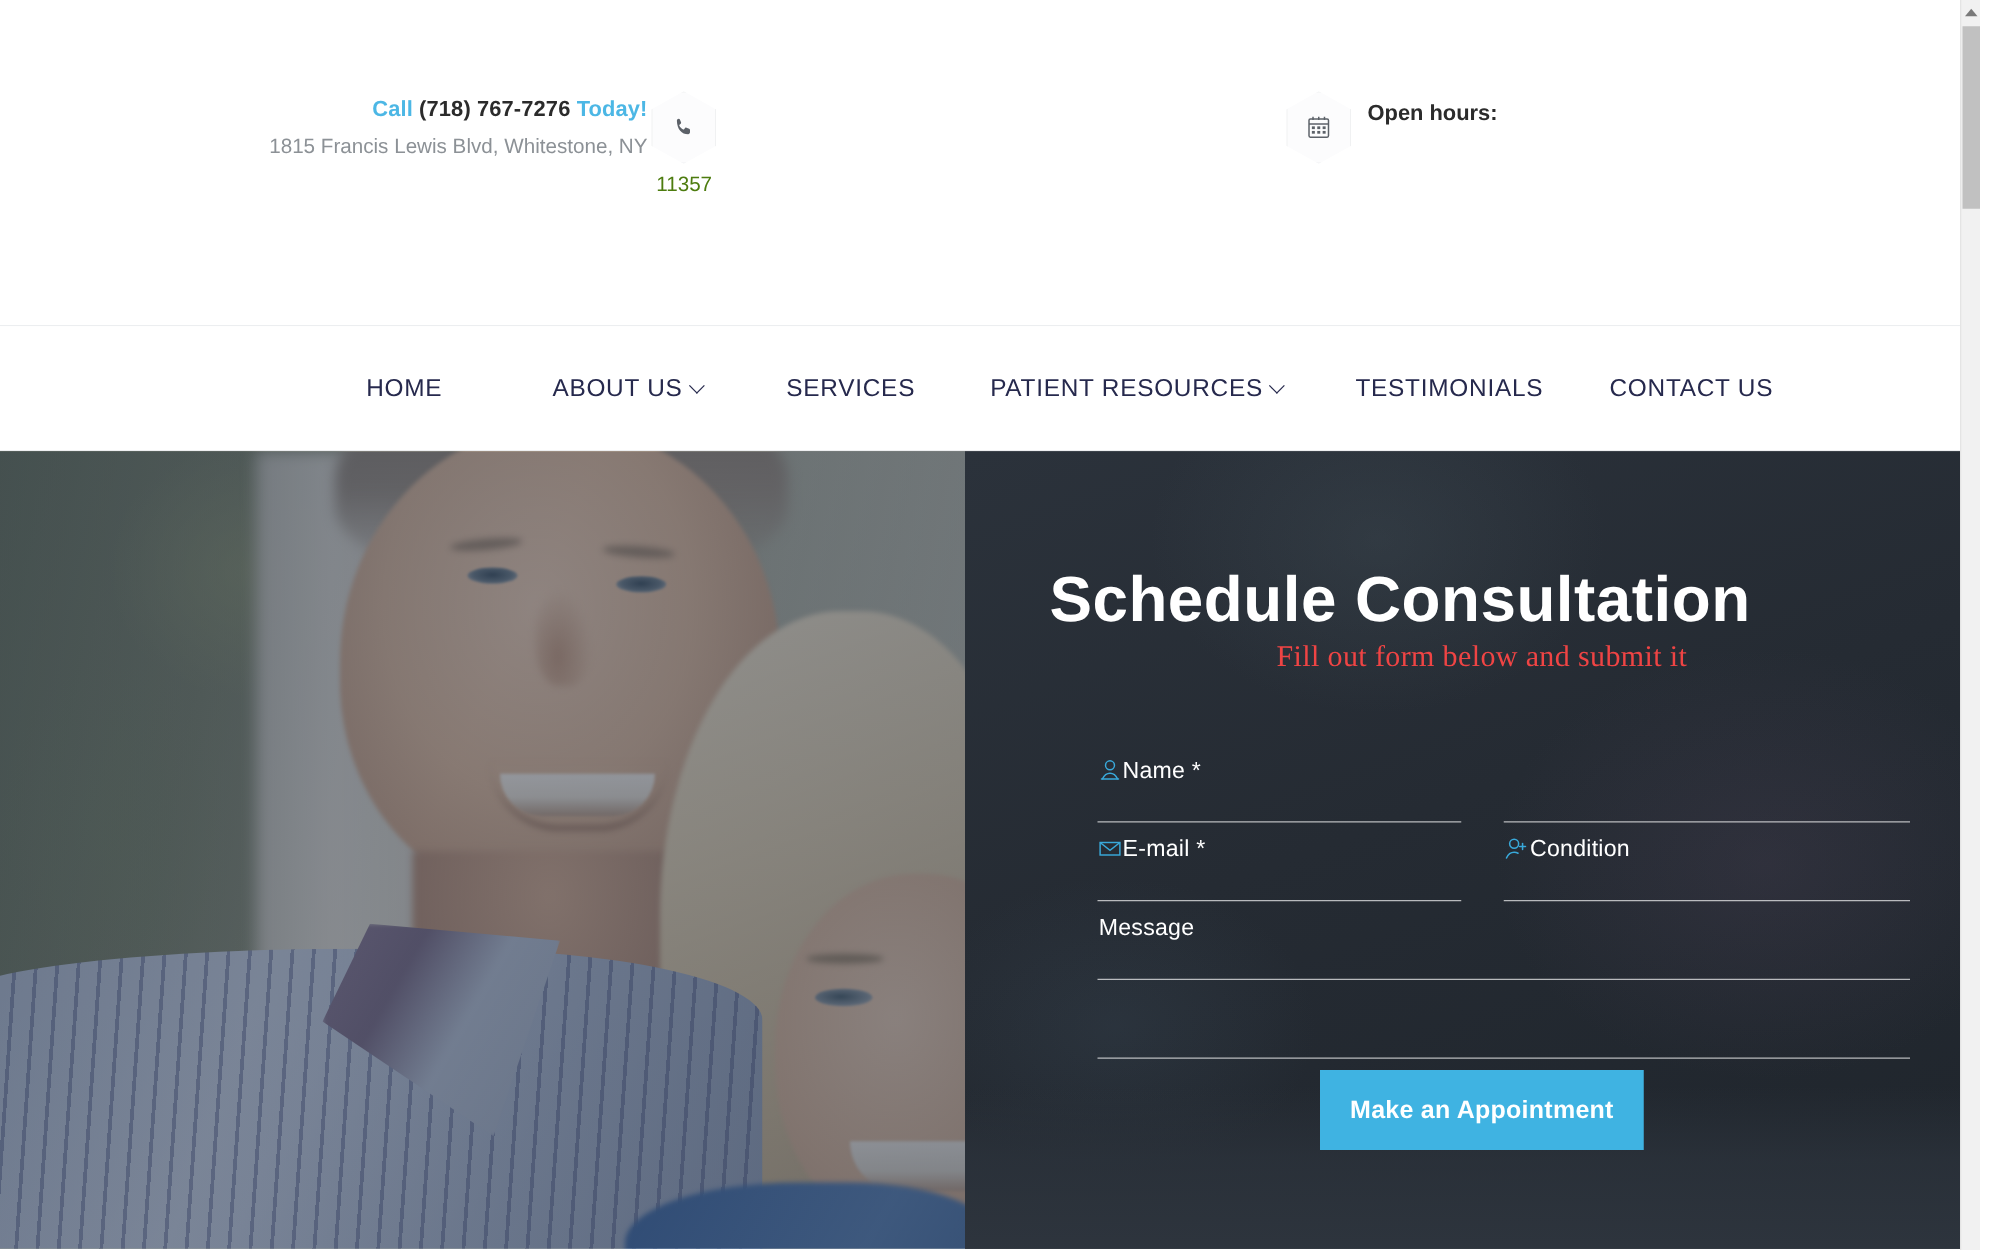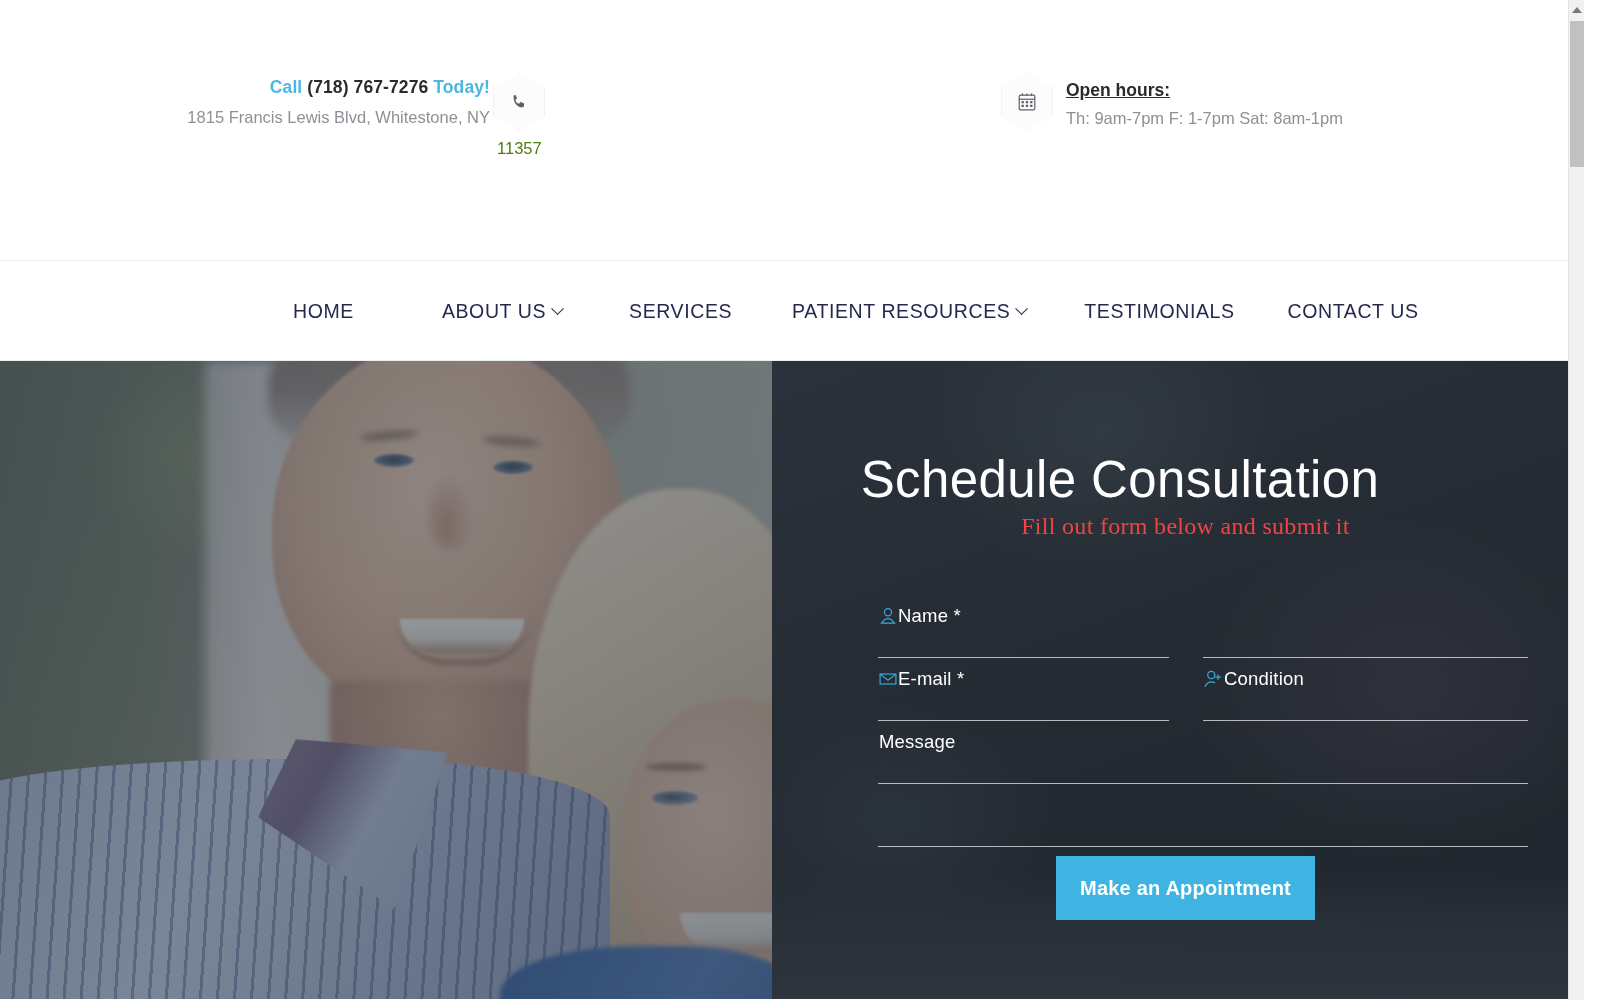--- a/index.html
+++ b/index.html
@@ -25,20 +25,21 @@
     position: relative;
     height: 261px;
     background: #ffffff;
     border-bottom: 1px solid #eceef0;
   }
 
   .topbar-inner {
     position: relative;
     width: 1252px;
     height: 261px;
+    margin-left: 28px;
   }
 
   
   .contact-left {
     position: absolute;
     left: 150px;
     top: 74px;
     width: 340px;
     text-align: right;
   }
@@ -130,21 +131,20 @@
     position: absolute;
     left: 1066px;
     top: 76px;
   }
   .hours-right .h-title {
     font-size: 17.5px;
     font-weight: bold;
     color: #2b2b2b;
     line-height: 28px;
     white-space: nowrap;
-    text-decoration: underline;
   }
   .hours-right .h-body {
     font-size: 16.5px;
     color: #8c9196;
     line-height: 28px;
     white-space: nowrap;
   }
 
   
   .navbar {
@@ -381,21 +381,21 @@
     left: 772px; top: 0;
     width: 812px; height: 638px;
   }
 
   .hero-title {
     position: absolute;
     left: 0; top: 89px;
     width: 696px;
     text-align: center;
     font-size: 51px;
-    font-weight: 400;
+    font-weight: 700;
     color: #ffffff;
     letter-spacing: .4px;
     line-height: 60px;
   }
   .hero-sub {
     position: absolute;
     left: 0; top: 148px;
     width: 812px;
     text-align: center;
     font-family: "Liberation Serif", serif;
@@ -516,21 +516,20 @@
           <rect x="10.7" y="11" width="2.6" height="2.4" fill="#5c6168"></rect>
           <rect x="15.4" y="11" width="2.6" height="2.4" fill="#5c6168"></rect>
           <rect x="6" y="15" width="2.6" height="2.4" fill="#5c6168"></rect>
           <rect x="10.7" y="15" width="2.6" height="2.4" fill="#5c6168"></rect>
           <rect x="15.4" y="15" width="2.6" height="2.4" fill="#5c6168"></rect>
         </svg>
       </div>
 
       <div class="hours-right">
         <div class="h-title">Open hours:</div>
-        <div class="h-body">Th: 9am-7pm F: 1-7pm Sat: 8am-1pm</div>
       </div>
 
     </div>
   </div>
 
   <div class="navbar">
     <div class="nav-list">
       <div class="nav-item">
         <span>HOME</span>
       </div>

